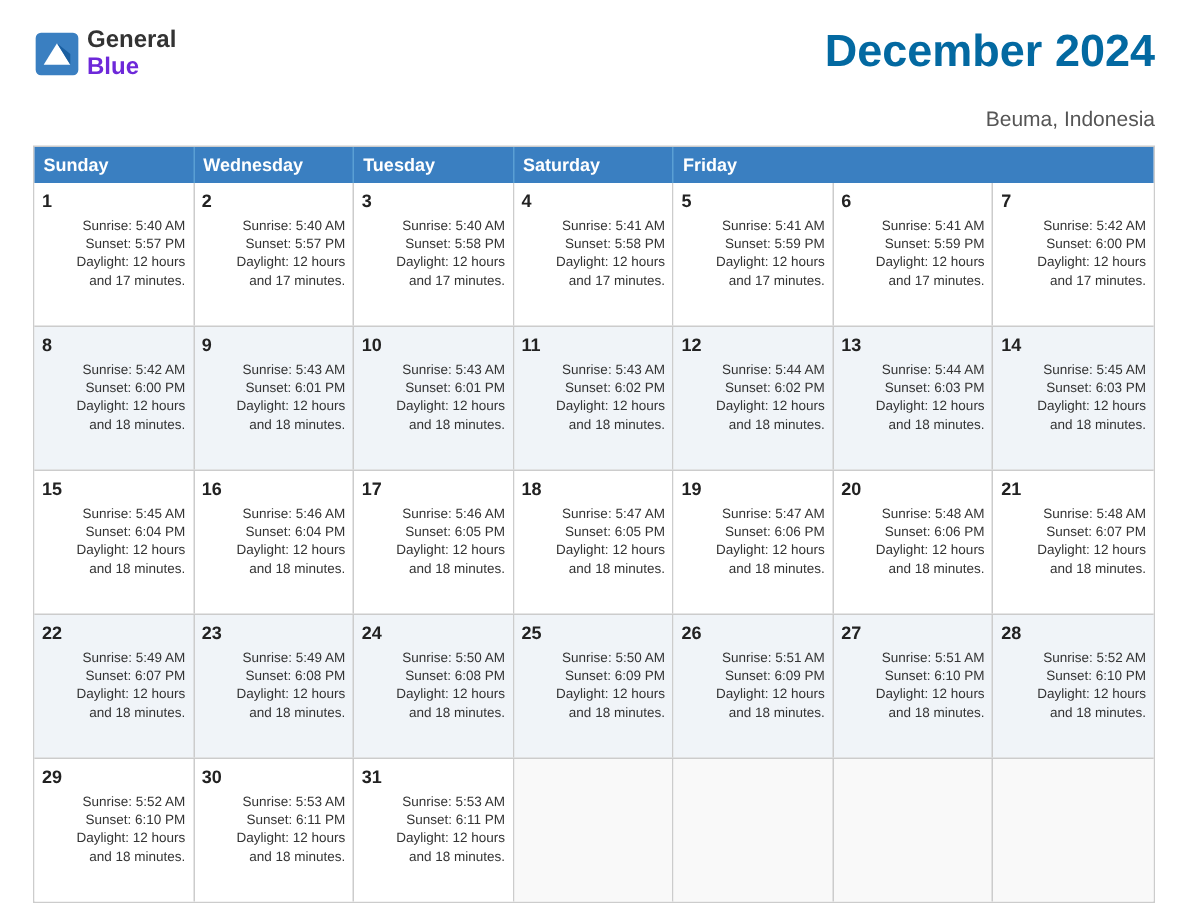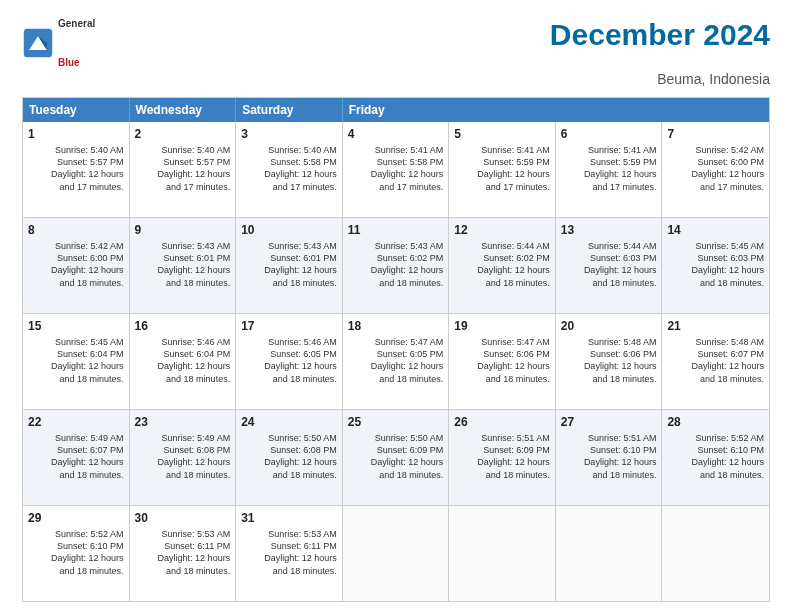--- a/index.html
+++ b/index.html
@@ -24,27 +24,27 @@
       margin-bottom: 10px;
     }
     .logo {
       display: flex;
       align-items: center;
       gap: 4px;
     }
     .logo-text {
       display: flex;
       flex-direction: column;
-      font-size: 10px;
+      font-size: 16px;
       line-height: 1.1;
       font-weight: bold;
       color: #333;
     }
     .logo-text span:first-child { color: #333; }
-    .logo-text span:last-child { color: #b91c1c; margin-top: 28px; }
+    .logo-text span:last-child { color: #6d28d9; }
     .logo-icon {
       width: 32px;
       height: 32px;
     }
     .title-block {
       text-align: right;
     }
     .month-title {
       font-size: 30px;
       font-weight: bold;
@@ -132,22 +132,23 @@
       </div>
     </div>
     <div class="title-block">
       <div class="month-title">December 2024</div>
       <div class="location">Beuma, Indonesia</div>
     </div>
   </div>
 
   <div class="calendar">
     <div class="cal-header" id="cal-header">
+        <div class="cal-header-cell">Sunday</div>
+        <div class="cal-header-cell">Wednesday</div>
         <div class="cal-header-cell">Tuesday</div>
-        <div class="cal-header-cell">Wednesday</div>
         <div class="cal-header-cell">Saturday</div>
         <div class="cal-header-cell">Friday</div>
       </div>
     <div class="cal-body" id="cal-body">
         <div class="cal-row">
           <div class="cal-cell">
             <div class="day-num">1</div>
             <div class="cell-text">Sunrise: 5:40 AM<br>Sunset: 5:57 PM<br>Daylight: 12 hours<br>and 17 minutes.</div>
           </div>
           <div class="cal-cell">

